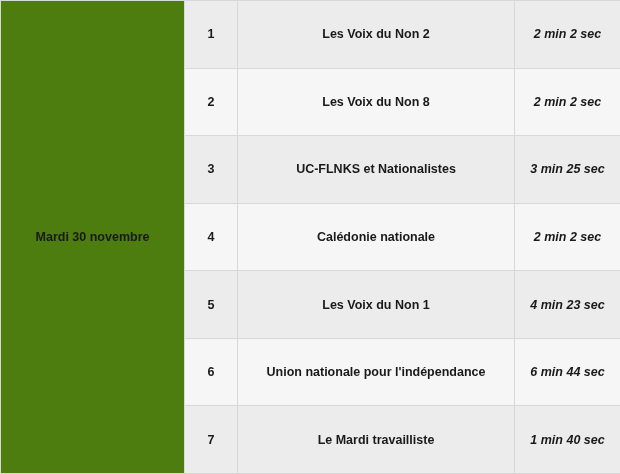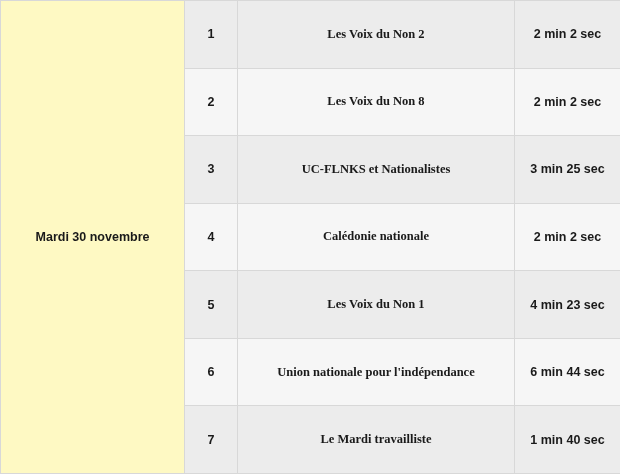--- a/index.html
+++ b/index.html
@@ -34,35 +34,35 @@
     border-left: 1px solid #ececec;
     border-top: 1px solid #ececec;
     border-bottom: 1px solid #ececec;
     font-size: 13px;
   }
   .num-cell {
     width: 52px;
   }
   .title-cell {
     width: 276px;
-    font-family: Liberation Serif, serif;
   }
   .dur-cell {
     width: 105px;
     font-size: 12px;
+    font-style: italic;
   }
   .row-odd td {
     background: #ececec;
   }
   .row-even td {
     background: #f6f6f6;
   }
   .row-odd .day-cell,
   .row-even .day-cell {
-    background: #fef9c3;
+    background: #4d7c0f;
   }
 </style>
 </head>
 <body>
 
 <table class="schedule-table">
   <tbody>
     <tr class="row-odd">
       <td class="day-cell" rowspan="7">Mardi 30 novembre</td>
       <td class="num-cell">1</td>

